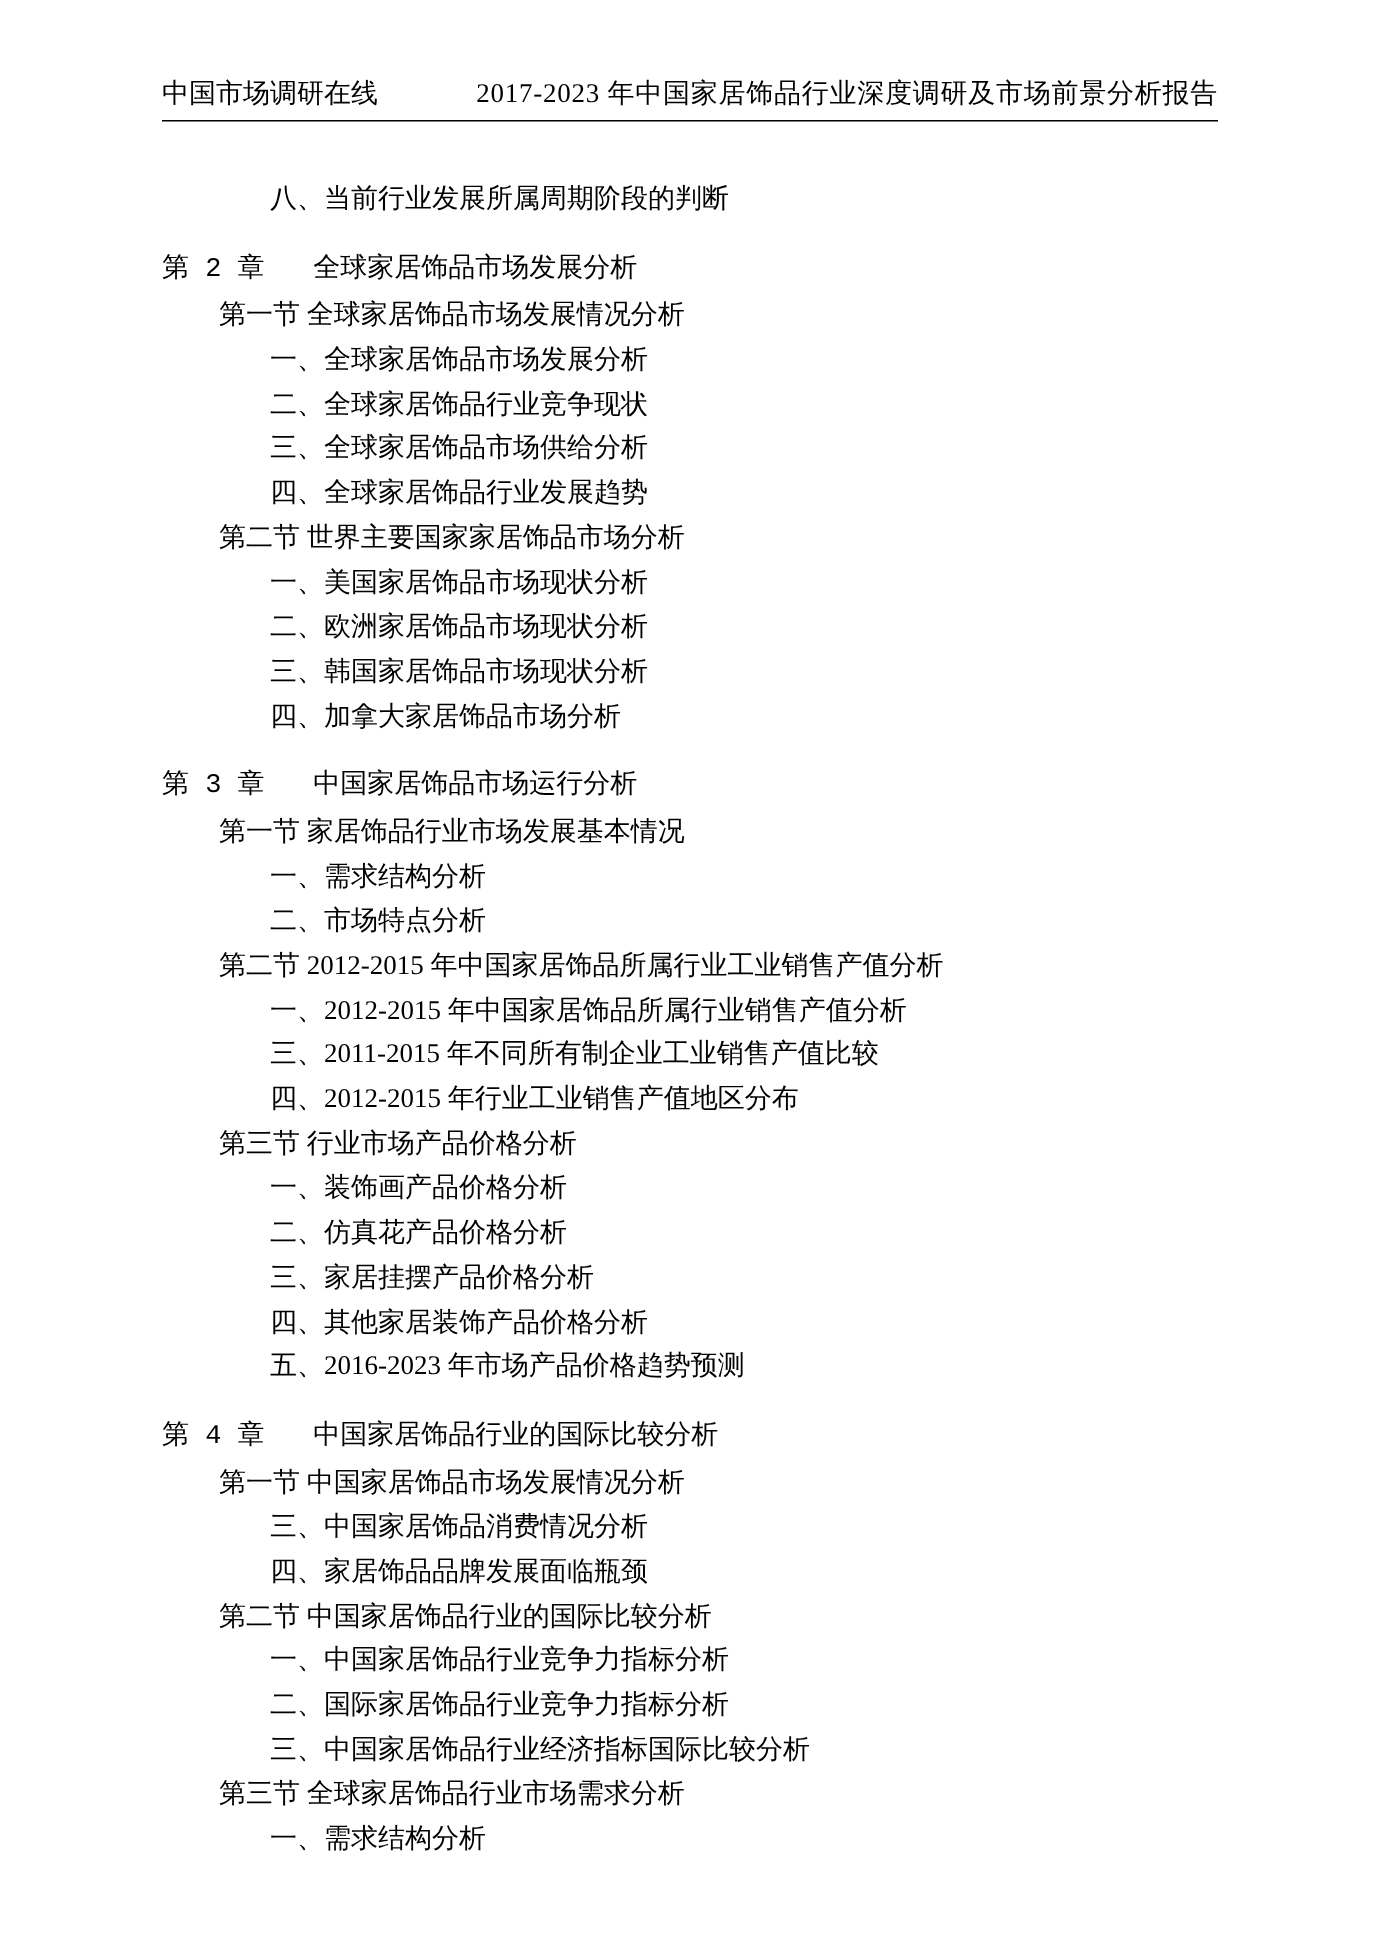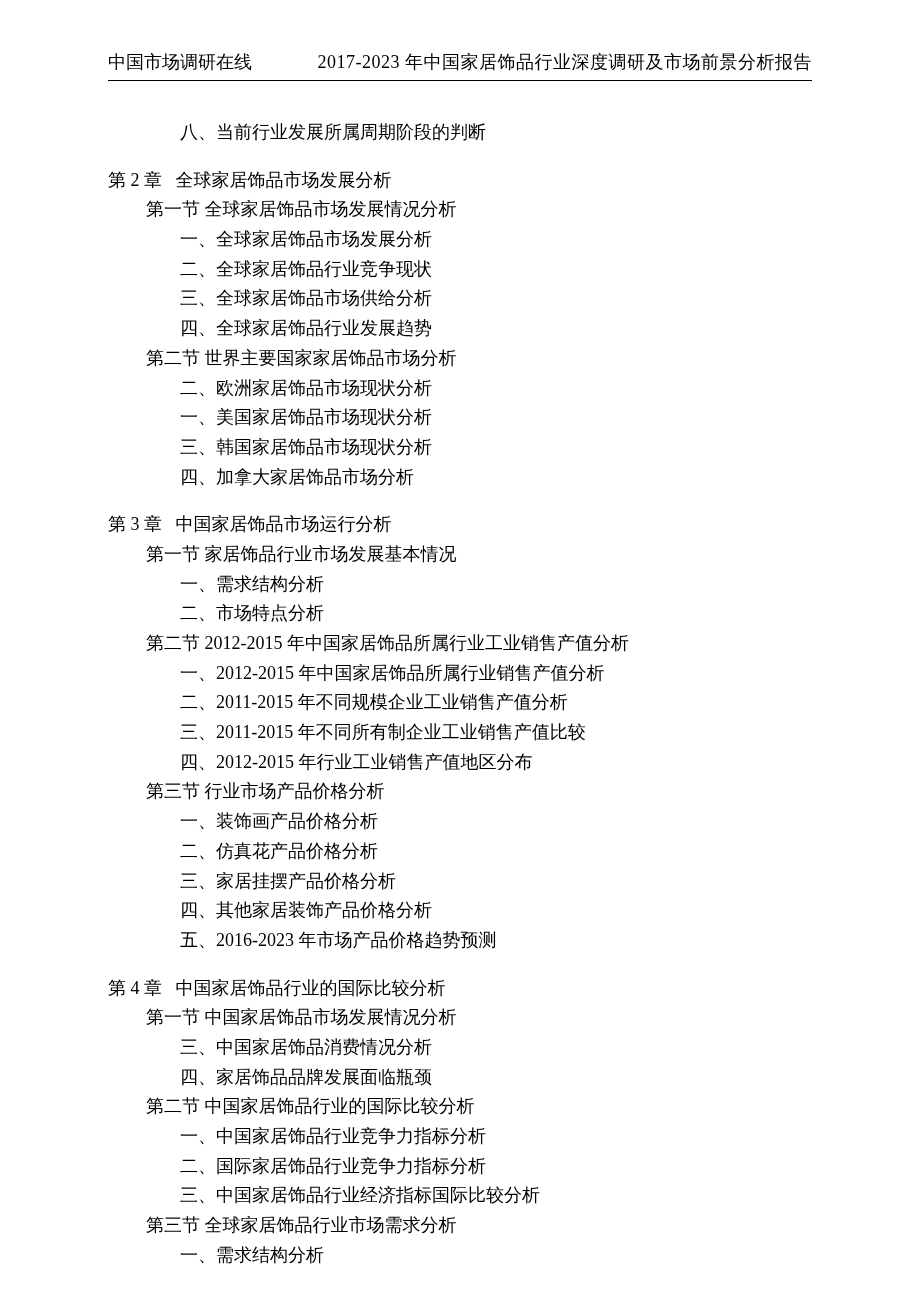--- a/index.html
+++ b/index.html
@@ -33,21 +33,21 @@
   }
   .line {
     line-height: 1.65;
     white-space: pre;
     font-size: 18px;
   }
   .blank {
     height: 18px;
   }
   .l3 { padding-left: 72px; margin-top: 37px; }  
-  .l0 { padding-left: 0px; }   
+  .l0 { padding-left: 0px; font-family: Liberation Mono, monospace; }   
   .l1 { padding-left: 38px; }  
   .l2 { padding-left: 72px; }
 </style>
 </head>
 <body>
 
 <div class="page">
 
   <div class="header">
     <span>中国市场调研在线</span>
@@ -59,33 +59,32 @@
     <div class="line l3">八、当前行业发展所属周期阶段的判断</div>
     <div class="blank"></div>
 
     <div class="line l0">第 2 章   全球家居饰品市场发展分析</div>
     <div class="line l1">第一节 全球家居饰品市场发展情况分析</div>
     <div class="line l2">一、全球家居饰品市场发展分析</div>
     <div class="line l2">二、全球家居饰品行业竞争现状</div>
     <div class="line l2">三、全球家居饰品市场供给分析</div>
     <div class="line l2">四、全球家居饰品行业发展趋势</div>
     <div class="line l1">第二节 世界主要国家家居饰品市场分析</div>
+    <div class="line l2">一、美国家居饰品市场现状分析</div>
     <div class="line l2">二、欧洲家居饰品市场现状分析</div>
-    <div class="line l2">一、美国家居饰品市场现状分析</div>
     <div class="line l2">三、韩国家居饰品市场现状分析</div>
     <div class="line l2">四、加拿大家居饰品市场分析</div>
     <div class="blank"></div>
 
     <div class="line l0">第 3 章   中国家居饰品市场运行分析</div>
     <div class="line l1">第一节 家居饰品行业市场发展基本情况</div>
     <div class="line l2">一、需求结构分析</div>
     <div class="line l2">二、市场特点分析</div>
     <div class="line l1">第二节 2012-2015 年中国家居饰品所属行业工业销售产值分析</div>
     <div class="line l2">一、2012-2015 年中国家居饰品所属行业销售产值分析</div>
-    <div class="line l2">二、2011-2015 年不同规模企业工业销售产值分析</div>
     <div class="line l2">三、2011-2015 年不同所有制企业工业销售产值比较</div>
     <div class="line l2">四、2012-2015 年行业工业销售产值地区分布</div>
     <div class="line l1">第三节 行业市场产品价格分析</div>
     <div class="line l2">一、装饰画产品价格分析</div>
     <div class="line l2">二、仿真花产品价格分析</div>
     <div class="line l2">三、家居挂摆产品价格分析</div>
     <div class="line l2">四、其他家居装饰产品价格分析</div>
     <div class="line l2">五、2016-2023 年市场产品价格趋势预测</div>
     <div class="blank"></div>
 

